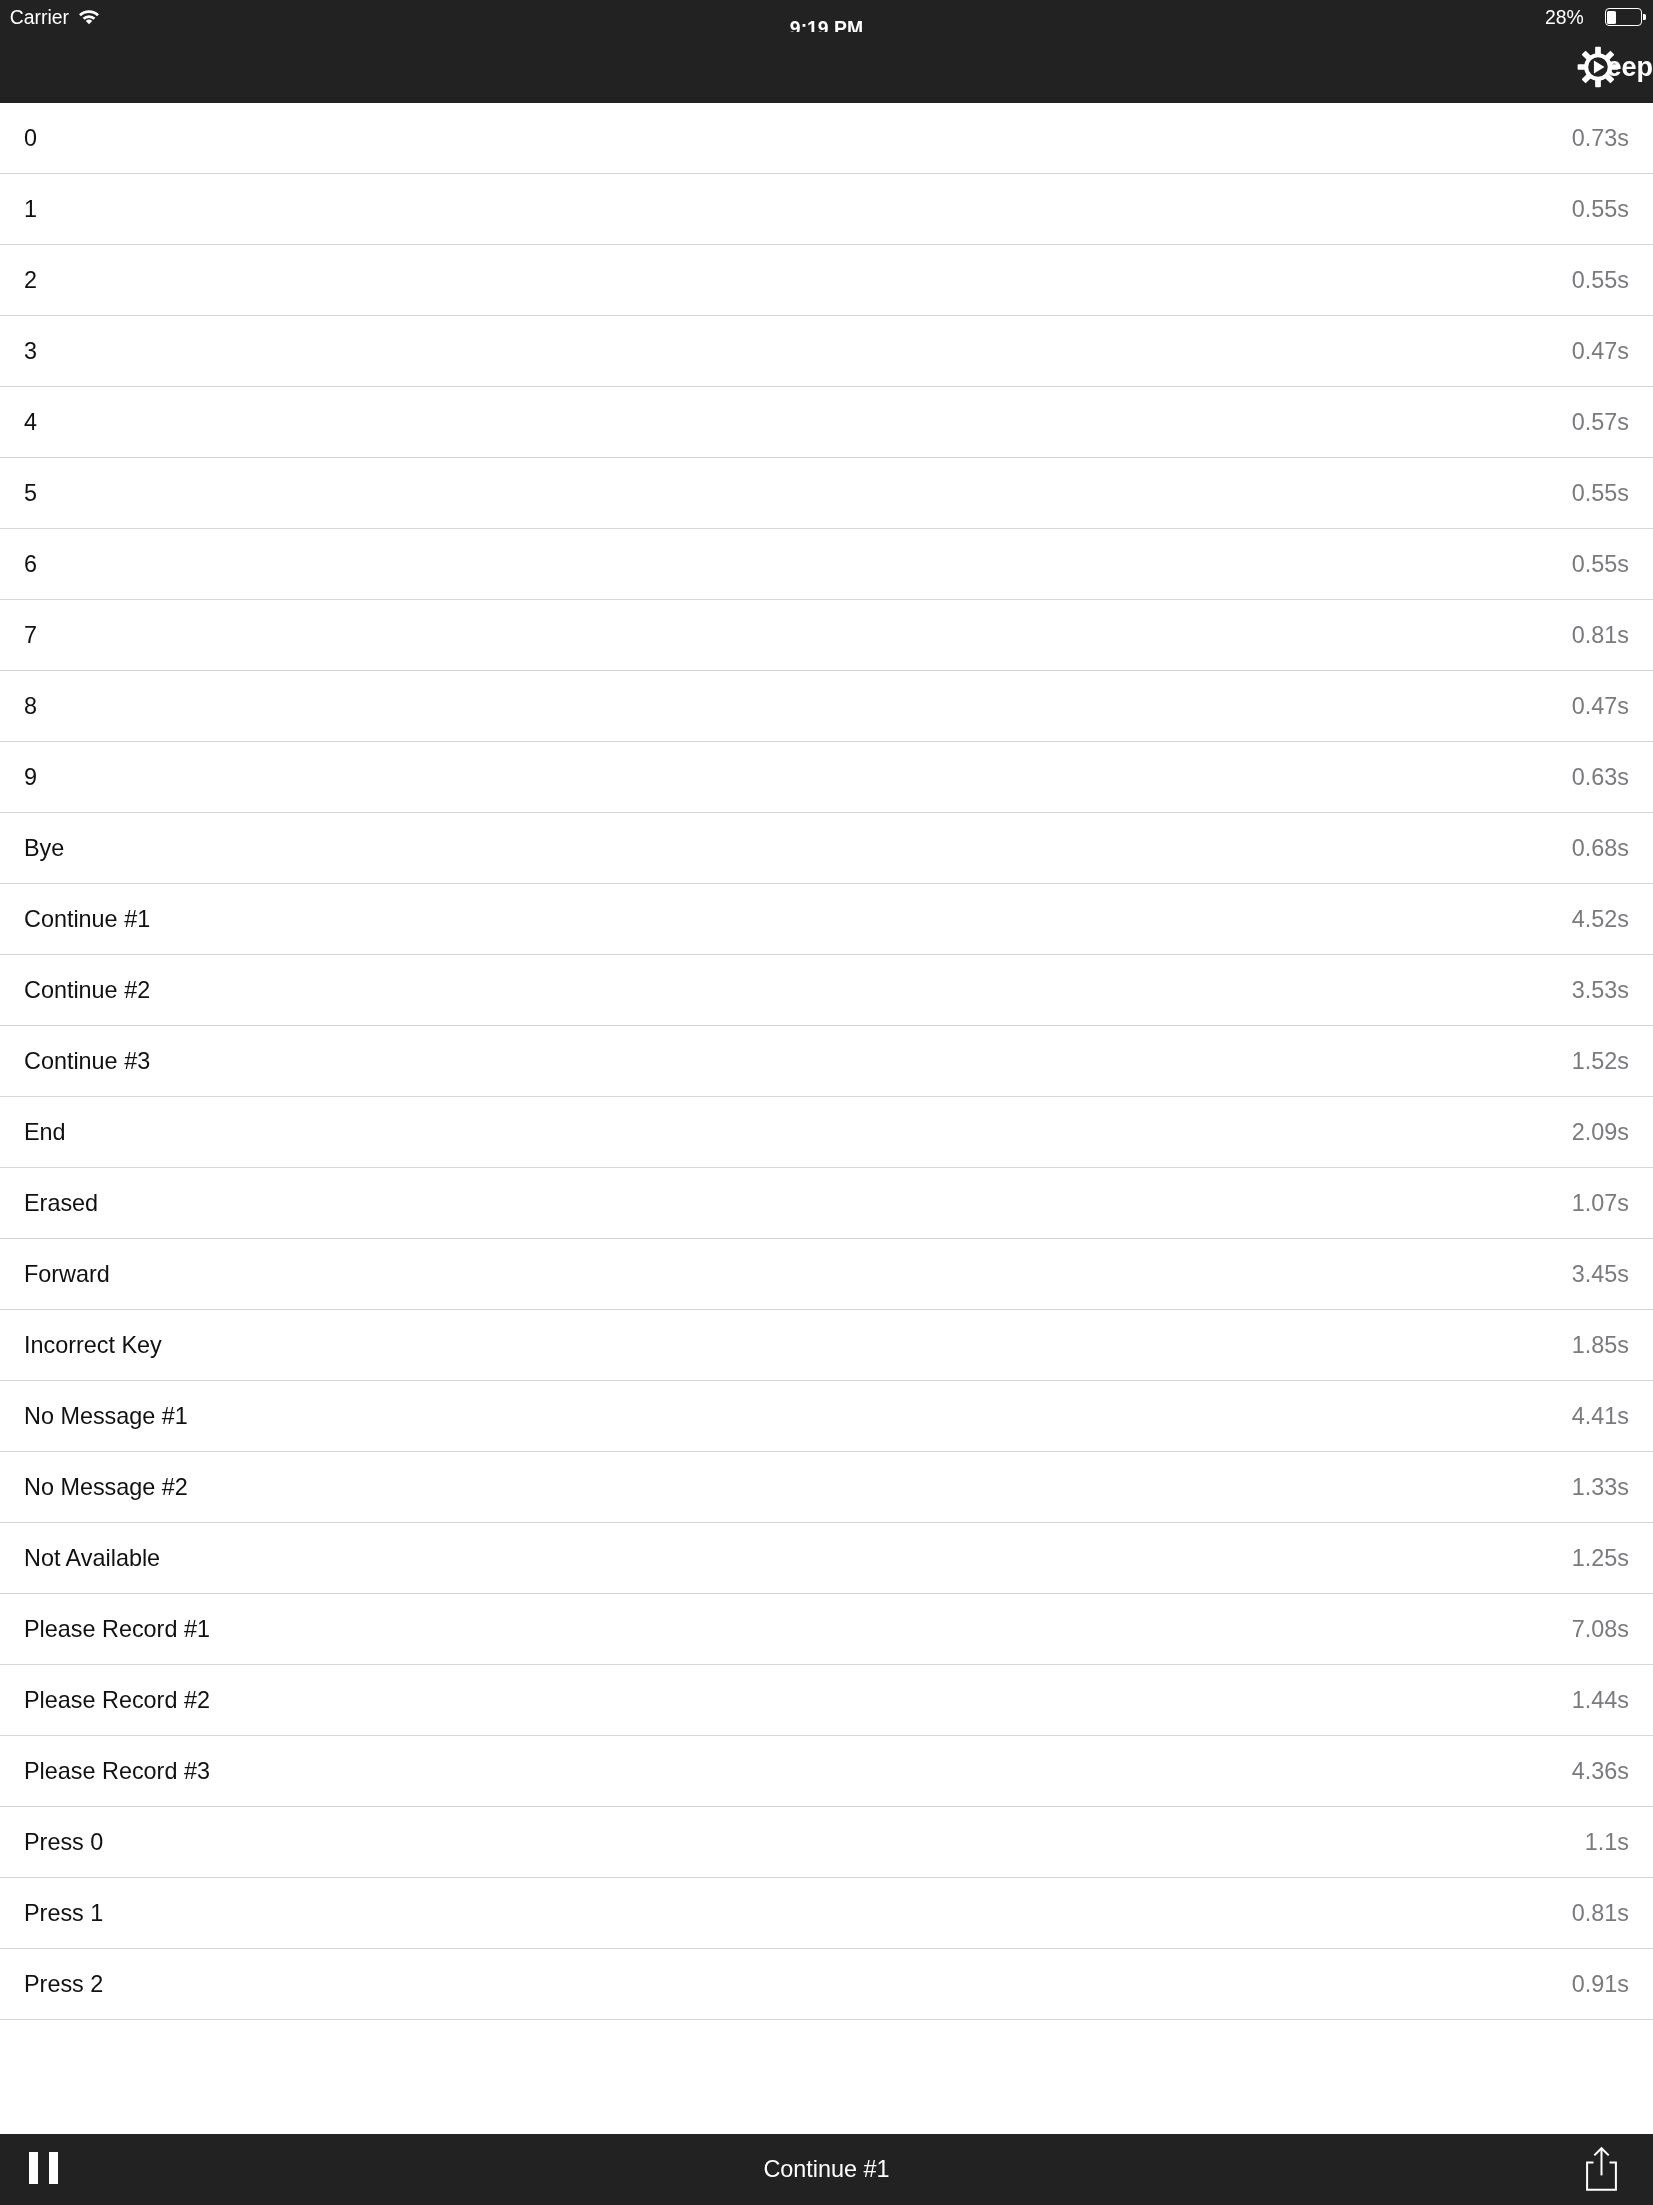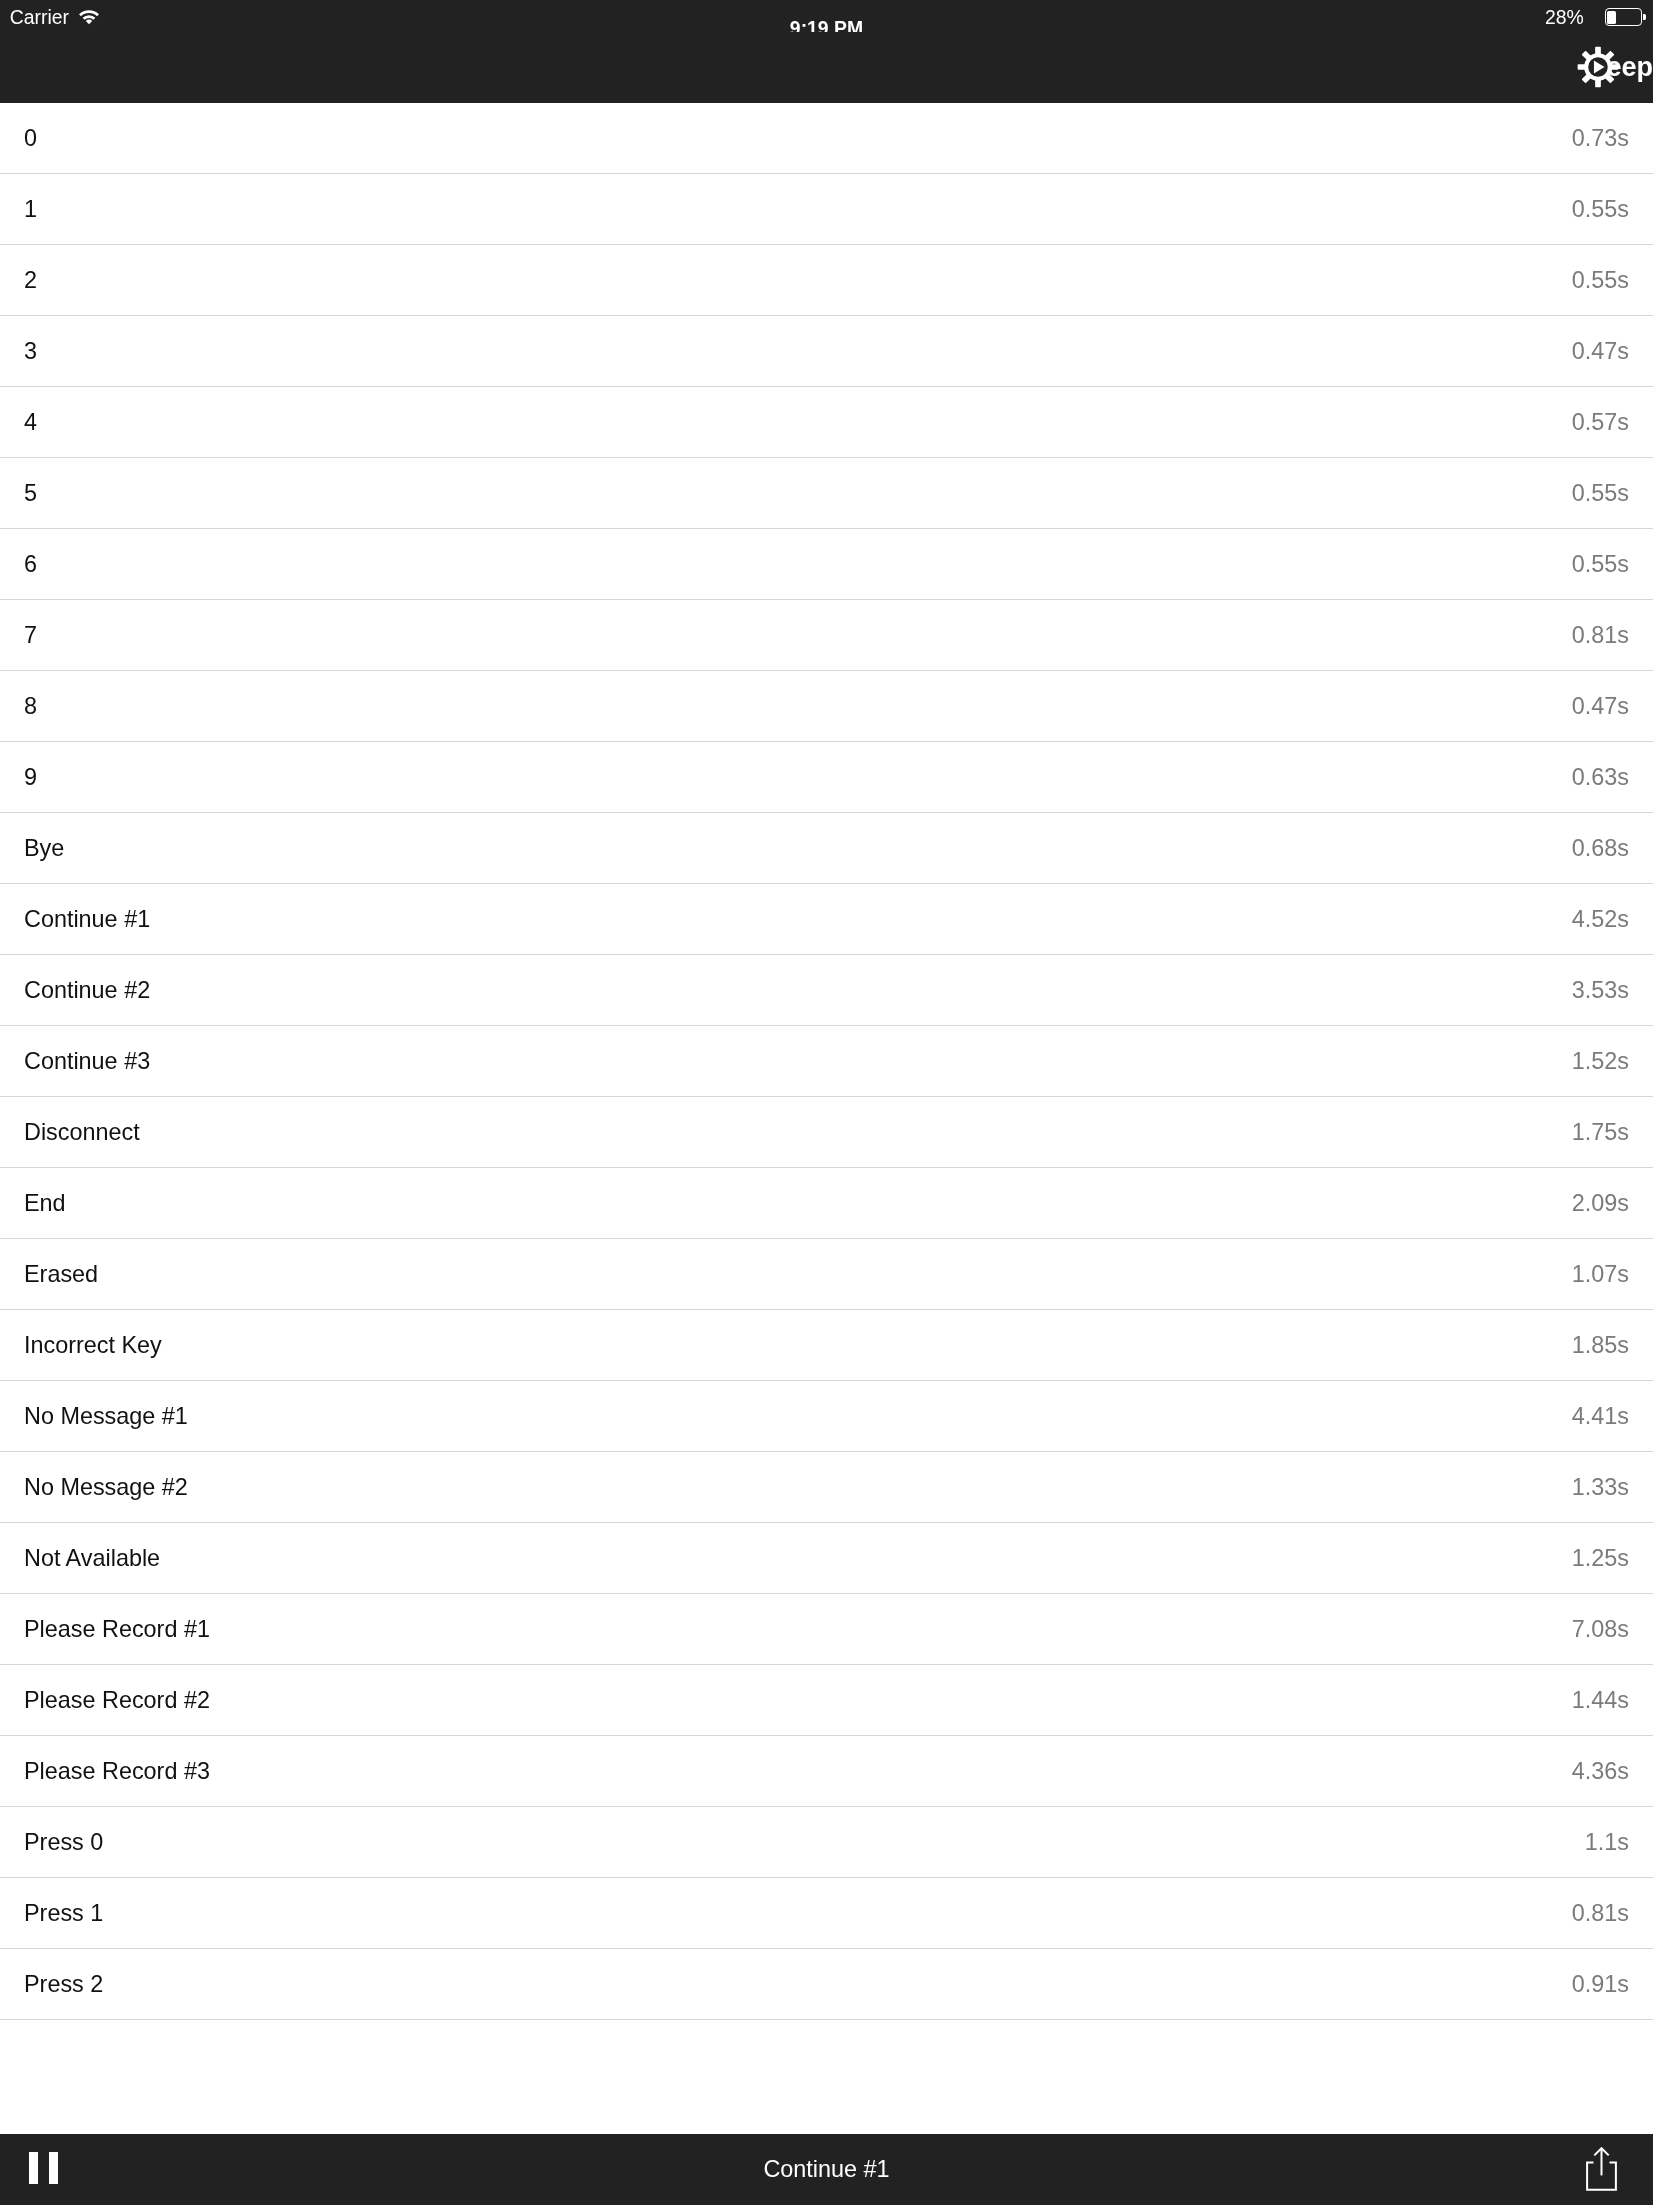--- a/index.html
+++ b/index.html
@@ -161,30 +161,30 @@
     </div>
   <div class="row">
       <span class="label">Continue #2</span>
       <span class="duration">3.53s</span>
     </div>
   <div class="row">
       <span class="label">Continue #3</span>
       <span class="duration">1.52s</span>
     </div>
   <div class="row">
-      <span class="label">Disconnect</span>
-      <span class="duration">1.75s</span>
-    </div>
-  <div class="row">
       <span class="label">End</span>
       <span class="duration">2.09s</span>
     </div>
   <div class="row">
       <span class="label">Erased</span>
       <span class="duration">1.07s</span>
+    </div>
+  <div class="row">
+      <span class="label">Forward</span>
+      <span class="duration">3.45s</span>
     </div>
   <div class="row">
       <span class="label">Incorrect Key</span>
       <span class="duration">1.85s</span>
     </div>
   <div class="row">
       <span class="label">No Message #1</span>
       <span class="duration">4.41s</span>
     </div>
   <div class="row">

